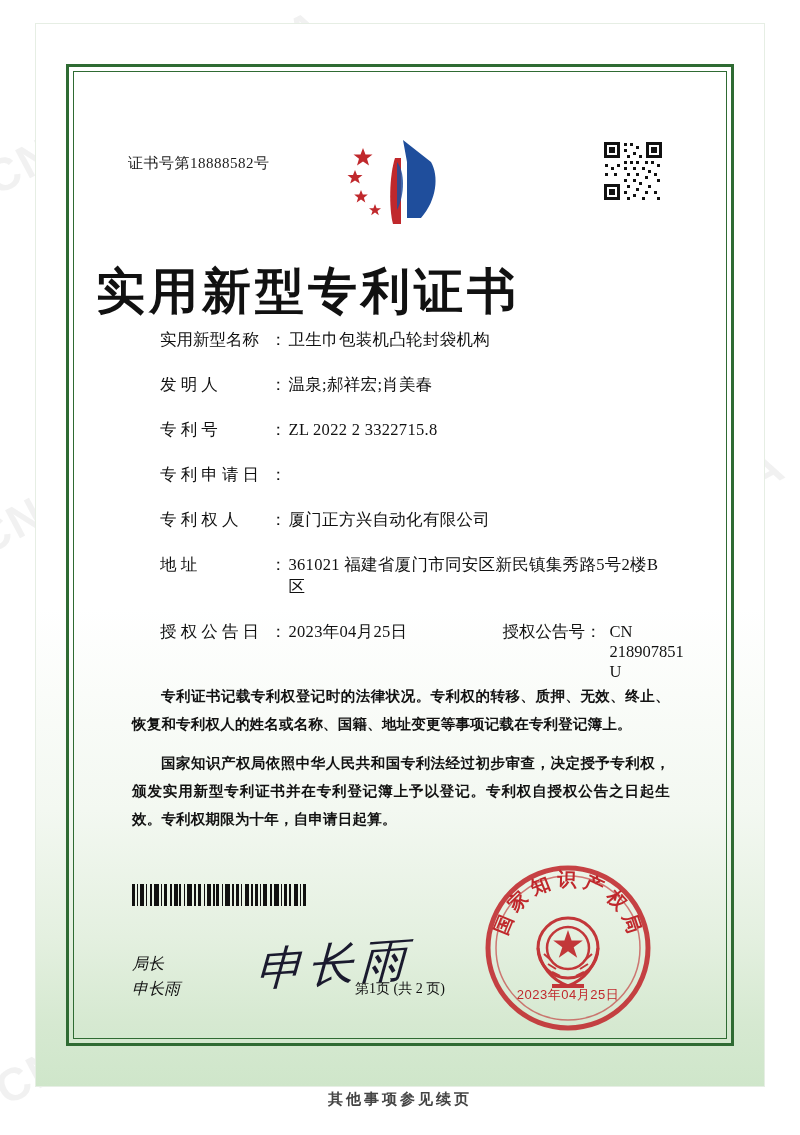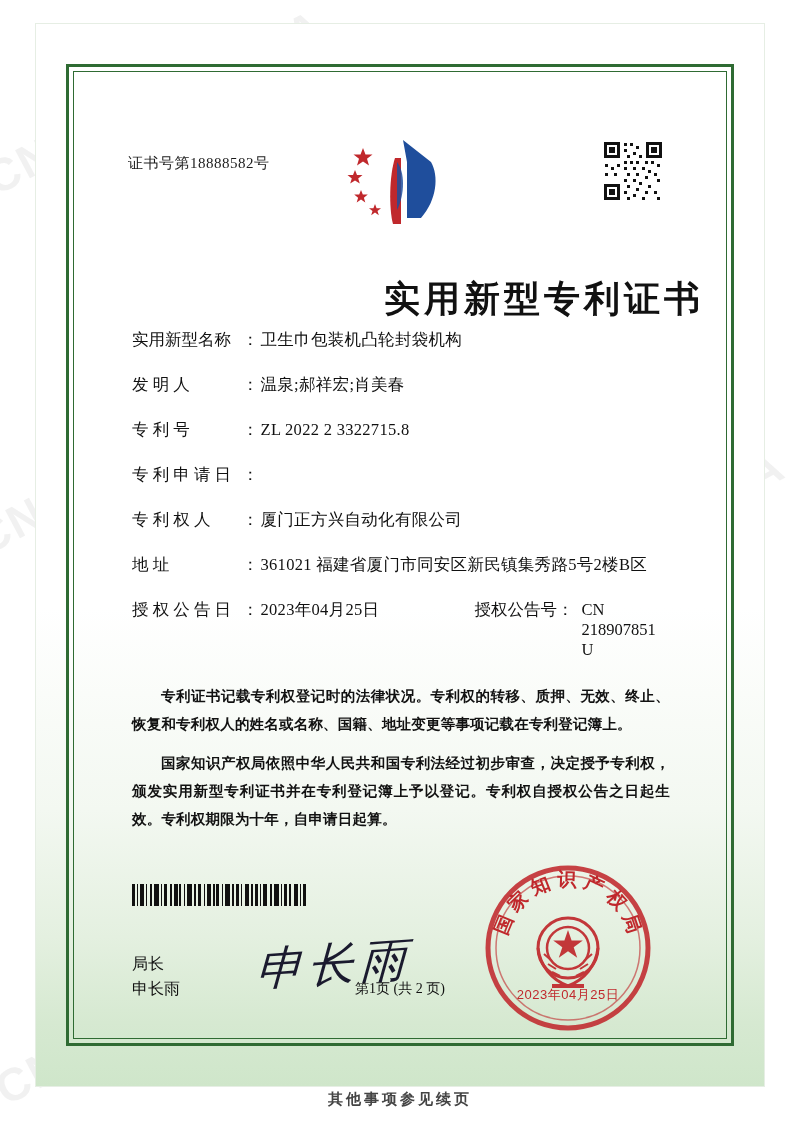--- a/index.html
+++ b/index.html
@@ -113,27 +113,26 @@
     height: 66px;
     background: #fff;
     padding: 2px;
   }
 
   .title {
     position: absolute;
     left: 0;
     right: 0;
     top: 165px;
-    text-align: right;
-    font-size: 36px;
+    text-align: left;
+    font-size: 49px;
     font-weight: bold;
     letter-spacing: 4px;
     color: #111;
     font-family: "Liberation Serif", "DejaVu Serif", serif;
-    margin-top: 16px;
   }
 
   .fields {
     position: absolute;
     left: 36px;
     right: 36px;
     top: 235px;
   }
   .field-row {
     display: flex;
@@ -141,20 +140,21 @@
     margin-bottom: 23px;
     font-size: 16.5px;
     color: #111;
   }
   .field-label {
     width: 110px;
     flex: 0 0 110px;
     letter-spacing: 0px;
     display: flex;
     justify-content: space-between;
+    margin-left: 28px;
   }
   .field-colon {
     flex: 0 0 auto;
     margin: 0 2px 0 0;
   }
   .field-value {
     flex: 1 1 auto;
     letter-spacing: 0.3px;
   }
   .field-row.dual .field-value {
@@ -206,20 +206,21 @@
   }
 
   
   .sig-block {
     position: absolute;
     left: 36px;
     top: 858px;
     font-size: 16px;
     line-height: 1.55;
     color: #111;
+    font-style: italic;
   }
   .sig-hand {
     position: absolute;
     left: 160px;
     top: 840px;
     font-size: 46px;
     color: #1a1a2e;
     font-family: "Liberation Serif", "DejaVu Serif", serif;
     font-style: italic;
     letter-spacing: 6px;

